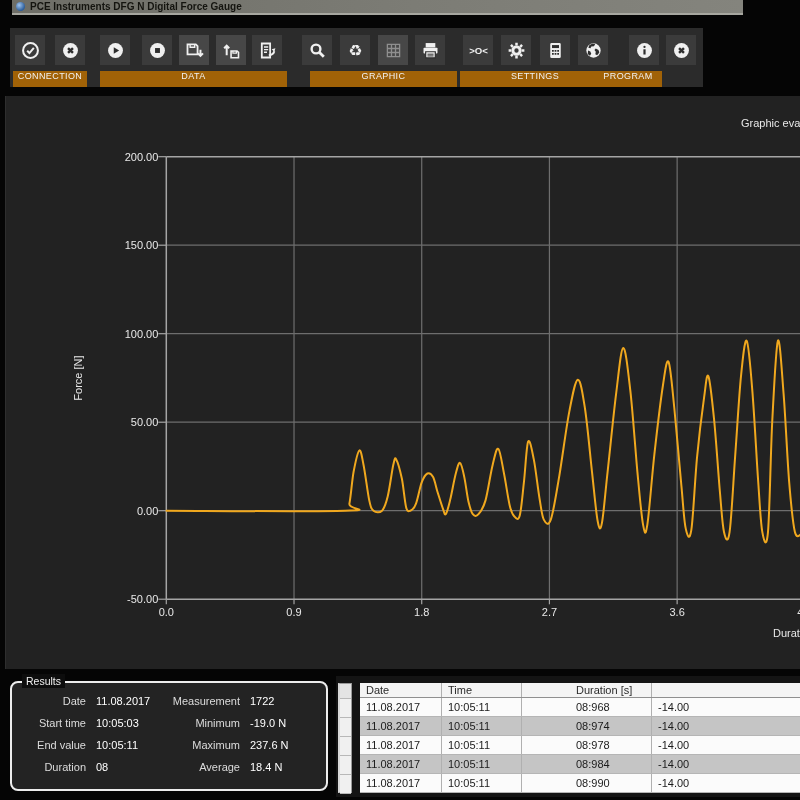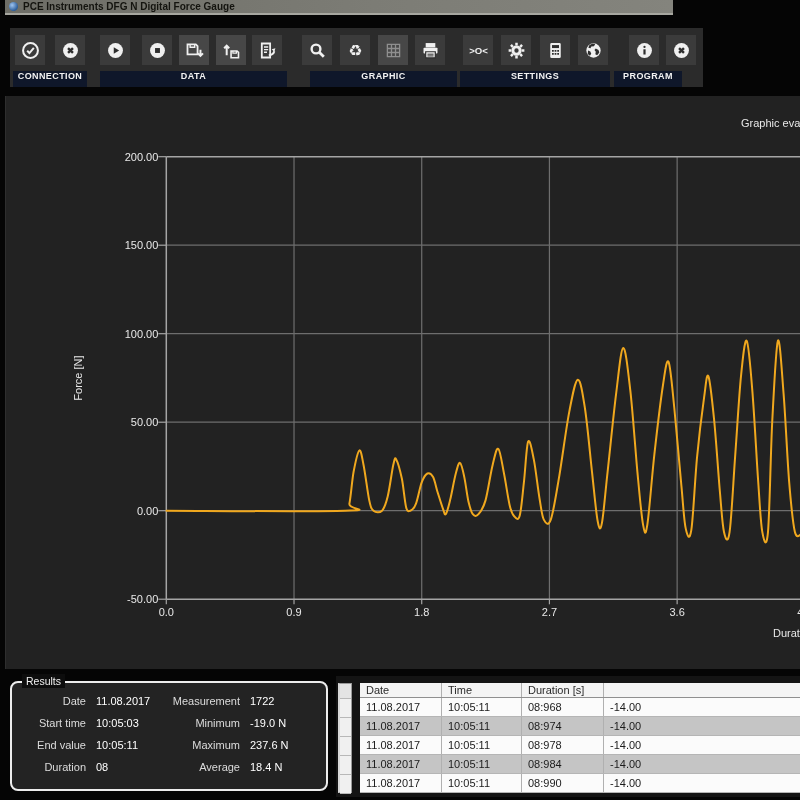--- a/index.html
+++ b/index.html
@@ -1,36 +1,36 @@
 <!DOCTYPE html>
 <html><head>
 <meta charset="utf-8">
 <style>
   html,body{margin:0;padding:0;}
   body{width:800px;height:800px;position:relative;background:#050505;overflow:hidden;
        font-family:"Liberation Sans",sans-serif;-webkit-font-smoothing:antialiased;}
 
   
-  .titlebar{position:absolute;left:5px;top:0;width:668px;height:13px;
+  .titlebar{position:absolute;left:12px;top:0;width:731px;height:13px;
     background:linear-gradient(90deg,#6e6e67 0%,#7c7c75 55%,#84847d 100%);
     border-bottom:2px solid #a7a7a0;}
   .titlebar .app-icon{position:absolute;left:4px;top:2px;width:9px;height:9px;border-radius:50%;
     background:radial-gradient(circle at 35% 35%,#9fc4ef,#2b5d9b 70%);}
   .titlebar .title{position:absolute;left:18px;top:0;line-height:13px;font-size:10px;
     font-weight:bold;color:#14140f;white-space:nowrap;}
 
   
   .toolbar{position:absolute;left:10px;top:28px;width:693px;height:59px;background:#2b2b2b;}
   .tb{position:absolute;top:7px;width:30px;height:30px;background:#3b3b3b;
       display:flex;align-items:center;justify-content:center;}
   .tb.lite{background:#474747;}
   .tb svg{width:21px;height:21px;display:block;}
   .tb svg *{vector-effect:non-scaling-stroke;}
-  .grpbar{position:absolute;top:43px;height:16px;background:#0f172a;color:#f2f2f2;
-    font-size:9px;font-weight:bold;text-align:center;line-height:11px;letter-spacing:.4px;}
+  .grpbar{position:absolute;top:43px;height:16px;background:#a16207;color:#f2f2f2;
+    font-size:9px;font-weight:normal;text-align:center;line-height:11px;letter-spacing:.4px;}
   .glyph-txt{font-family:"DejaVu Sans",sans-serif;}
 
   
   .chart{position:absolute;left:5px;top:96px;width:795px;height:573px;background:#222222;
          overflow:hidden;border-left:1px solid #2e2e2e;}
   .chart svg{display:block;}
 
   
   .results{position:absolute;left:10px;top:681px;width:314px;height:106px;background:#232323;
     border:2px solid #ededed;border-radius:8px;}
@@ -46,21 +46,21 @@
   .table-wrap{position:absolute;left:336px;top:676px;width:464px;height:121px;background:#141414;}
   .rowhdr{position:absolute;left:2px;top:7px;width:14px;height:110px;
     border:1px solid #9a9a9a;border-left:2px solid #d8d8d8;box-sizing:border-box;}
   .rowhdr .rh{background:#f0f0f0;border-bottom:1px solid #b8b8b8;box-sizing:border-box;}
   .rowhdr .rh.h{height:15px;background:#e4e4e4;}
   .rowhdr .rh.r{height:19px;}
   .grid{position:absolute;left:24px;top:7px;width:440px;height:110px;font-size:11px;color:#1b1b1b;}
   .gr{display:flex;width:440px;box-sizing:border-box;}
   .gc{box-sizing:border-box;padding-left:6px;white-space:nowrap;overflow:hidden;
       border-right:1px solid #b0b0b0;}
-  .c0{width:82px;} .c1{width:80px;} .c2{width:82px;} .c3{flex:1;border-right:none;}
+  .c0{width:82px;} .c1{width:80px;} .c2{width:82px;margin-left:48px;} .c3{flex:1;border-right:none;}
   .ghead{height:15px;line-height:15px;background:#f4f4f4;color:#2a2a2a;
          border-bottom:1px solid #8f8f8f;}
   .grow{height:19px;line-height:18px;border-bottom:1px solid #b5b5b5;}
   .grow.odd{background:#fbfbfb;} .grow.even{background:#c5c5c5;}
 </style>
 </head>
 <body>
 
 <div class="titlebar">
   <span class="app-icon"></span>
@@ -178,21 +178,21 @@
     <svg viewBox="0 0 24 24">
       <circle cx="12" cy="12" r="8.5" fill="#f0f0f0"></circle>
       <path d="M9.2 9.2l5.6 5.6M14.8 9.2l-5.6 5.6" stroke="#2e2e2e" stroke-width="2.4" fill="none"></path>
       </svg>
   </div>
 
   <div class="grpbar" style="left:3px;width:74px">CONNECTION</div>
   <div class="grpbar" style="left:90px;width:187px">DATA</div>
   <div class="grpbar" style="left:300px;width:147px">GRAPHIC</div>
   <div class="grpbar" style="left:450px;width:150px">SETTINGS</div>
-  <div class="grpbar" style="left:604px;width:68px">PROGRAM</div>
+  <div class="grpbar" style="left:584px;width:68px">PROGRAM</div>
 </div>
 
 <div class="chart">
   <svg id="chart-svg" width="795" height="573">
       <line x1="288.01" y1="60.7" x2="288.01" y2="503.3" stroke="#6e6e6e" stroke-width="1.2"></line>
       <line x1="415.72" y1="60.7" x2="415.72" y2="503.3" stroke="#6e6e6e" stroke-width="1.2"></line>
       <line x1="543.4300000000001" y1="60.7" x2="543.4300000000001" y2="503.3" stroke="#6e6e6e" stroke-width="1.2"></line>
       <line x1="671.1400000000001" y1="60.7" x2="671.1400000000001" y2="503.3" stroke="#6e6e6e" stroke-width="1.2"></line>
       <line x1="160.3" y1="149.2" x2="795" y2="149.2" stroke="#6e6e6e" stroke-width="1.2"></line>
       <line x1="160.3" y1="237.7" x2="795" y2="237.7" stroke="#6e6e6e" stroke-width="1.2"></line>

